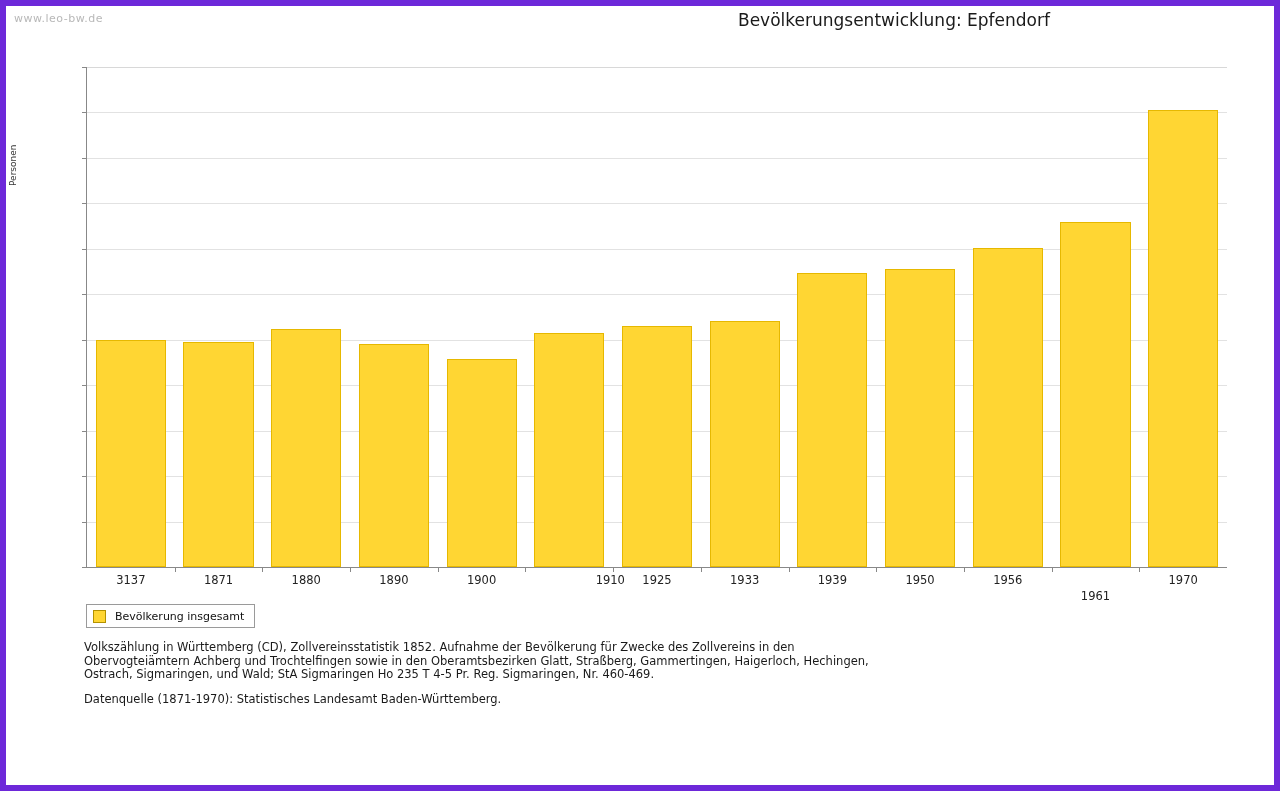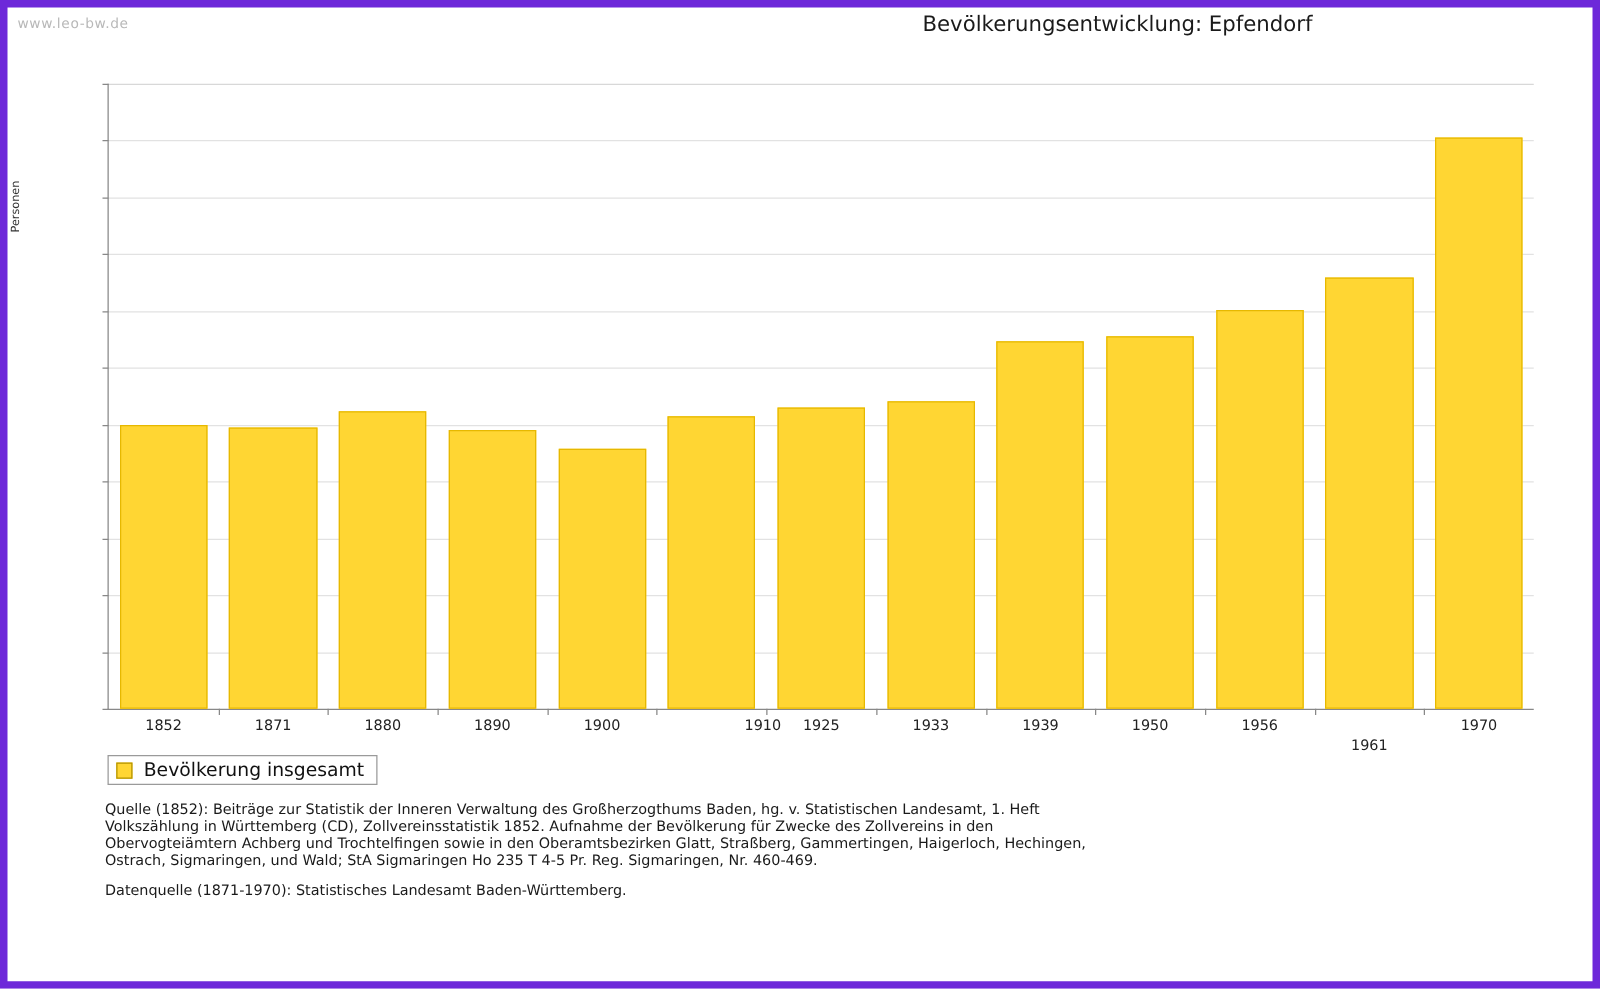--- a/index.html
+++ b/index.html
@@ -132,21 +132,21 @@
     height: 16px;
   }
   .legend-swatch {
     width: 11px;
     height: 11px;
     background: #ffd633;
     border: 1px solid #b39200;
     display: inline-block;
   }
   .legend-label {
-    font-size: 15px;
+    font-size: 11px;
     color: #111;
   }
 
   
   #notes {
     position: absolute;
     left: 78px;
     top: 635px;
     width: 1150px;
     font-size: 11.5px;
@@ -238,21 +238,21 @@
         </div>
         <div class="bar-slot" style="left: 973.385px; width: 70.1538px;">
           <div class="bar" style="height: 344.545px; background: rgb(255, 214, 51);"></div>
         </div>
         <div class="bar-slot" style="left: 1061.08px; width: 70.1538px;">
           <div class="bar" style="height: 457.273px; background: rgb(255, 214, 51);"></div>
         </div>
       </div>
     <div id="xticks">
         <div class="xtick-mark" style="left: 87.6923px;"></div>
-        <div class="xtick-label" style="left: 43.8462px;">1852</div>
+        <div class="xtick-label" style="left: 43.8462px;">3137</div>
         <div class="xtick-mark" style="left: 175.385px;"></div>
         <div class="xtick-label" style="left: 131.538px;">1871</div>
         <div class="xtick-mark" style="left: 263.077px;"></div>
         <div class="xtick-label" style="left: 219.231px;">1880</div>
         <div class="xtick-mark" style="left: 350.769px;"></div>
         <div class="xtick-label" style="left: 306.923px; text-align: right;">1890</div>
         <div class="xtick-mark" style="left: 438.462px;"></div>
         <div class="xtick-label" style="left: 394.615px;">1900</div>
         <div class="xtick-mark" style="left: 526.154px;"></div>
         <div class="xtick-label" style="left: 482.308px; margin-left: 41px;">1910</div>
@@ -272,21 +272,20 @@
       </div>
   </div>
 
   <div id="legend">
     <span class="legend-swatch"></span>
     <span class="legend-label">Bevölkerung insgesamt</span>
   </div>
 
   <div id="notes">
     <div id="note-paragraphs">
-        <div class="para">Quelle (1852): Beiträge zur Statistik der Inneren Verwaltung des Großherzogthums Baden, hg. v. Statistischen Landesamt, 1. Heft</div>
         <div class="para">Volkszählung in Württemberg (CD), Zollvereinsstatistik 1852. Aufnahme der Bevölkerung für Zwecke des Zollvereins in den</div>
         <div class="para">Obervogteiämtern Achberg und Trochtelfingen sowie in den Oberamtsbezirken Glatt, Straßberg, Gammertingen, Haigerloch, Hechingen,</div>
         <div class="para">Ostrach, Sigmaringen, und Wald; StA Sigmaringen Ho 235 T 4-5 Pr. Reg. Sigmaringen, Nr. 460-469.</div>
       </div>
     <div class="gap"></div>
     <div class="para">Datenquelle (1871-1970): Statistisches Landesamt Baden-Württemberg.</div>
   </div>
 
 </div>
 

